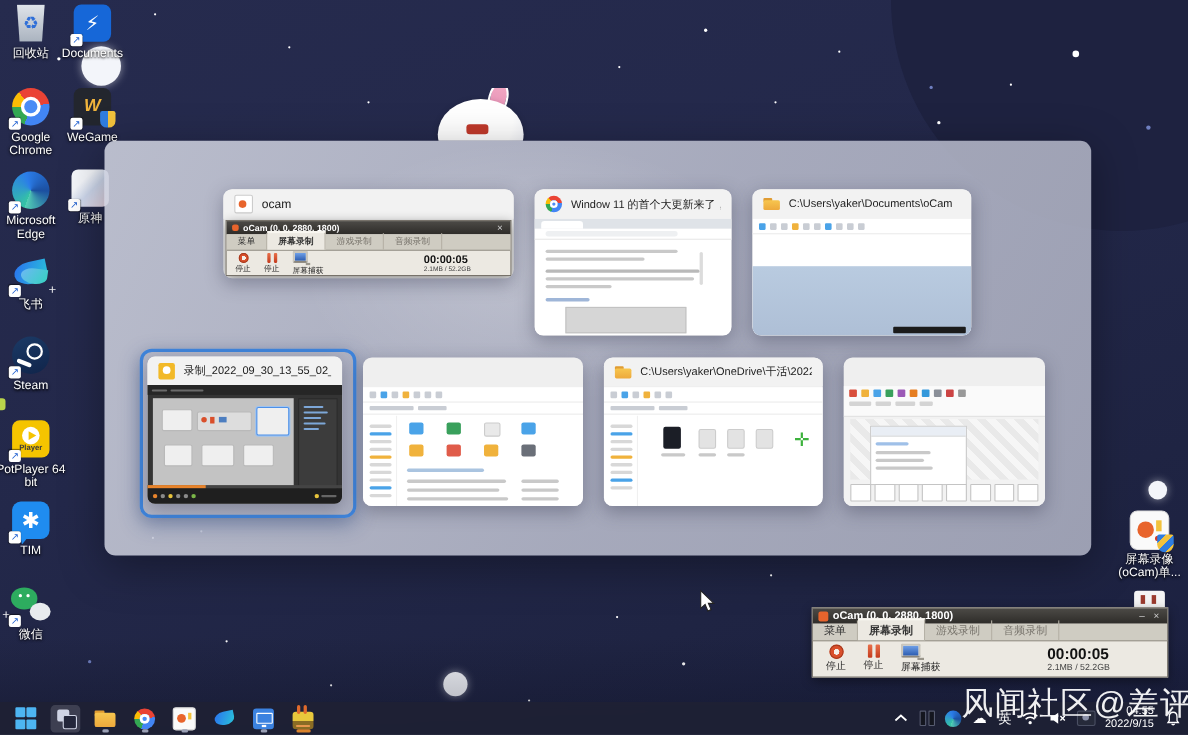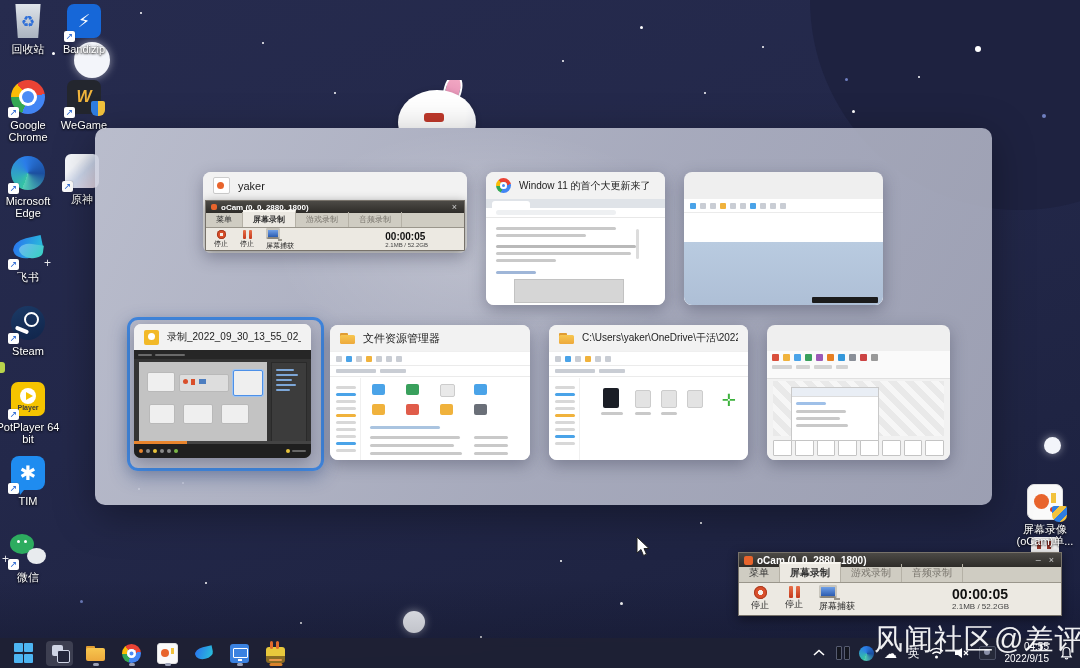--- a/index.html
+++ b/index.html
@@ -268,21 +268,21 @@
   <div class="glyph">
       <div class="g-bin">♻</div>
     </div>
   <div class="lbl">回收站</div>
 </div>
 <div class="abs dicon" style="left:52px;top:4px">
   <div class="glyph">
       <div class="g-tile g-bandizip">⚡</div>
       <span class="sc">↗</span>
     </div>
-  <div class="lbl">Bandizip</div>
+  <div class="lbl">Documents</div>
 </div>
 <div class="abs dicon" style="left:-4px;top:80px">
   <div class="glyph">
       <div class="g-chrome"></div>
       <span class="sc">↗</span>
     </div>
   <div class="lbl">Google Chrome</div>
 </div>
 <div class="abs dicon" style="left:52px;top:80px">
   <div class="glyph">
@@ -354,41 +354,41 @@
       </div>
     <span class="sc">↗</span>
   </div>
   <div class="lbl">微信</div>
 </div>
 
 <div class="abs hidden-app">
   <i style="left:6px"></i>
     <i style="left:16px"></i>
 </div>
-<div class="abs dicon" style="left:1013px;top:484px;width:64px">
+<div class="abs dicon" style="left:1013px;top:464px;width:64px">
   <div class="glyph">
     <div class="g-tile g-ocam">
         <span class="dot"></span>
         <span class="bar"></span>
         <span class="reddot"></span>
         <span class="shield-uac"></span>
       </div>
   </div>
   <div class="lbl">
     <div>屏幕录像</div>
     <div>(oCam)单...</div>
   </div>
 </div>
 
 <div class="abs overlay"></div>
 
 <div class="card" style="left:203px;top:172px;width:264px;height:81px">
   <div class="card-head">
     <span class="mini-ico mini-ocam"></span>
-    <span class="card-title">yaker</span>
+    <span class="card-title">ocam</span>
   </div>
   <div class="ocam-win" style="position:absolute;left:2px;top:28px;right:2px;bottom:2px;font-size:8px">
     <div class="ocam-title" style="height:12px;font-size:8px">
       <span class="oic" style="width:6px;height:6px"></span>
       <span class="t">oCam (0, 0, 2880, 1800)</span>
       <span class="wbtn">×</span>
     </div>
     <div class="ocam-tabs" style="height:14px;font-size:8px">
       <span class="ocam-tab">菜单</span>
       <span class="ocam-tab active">屏幕录制</span>
@@ -439,20 +439,27 @@
     <span class="t-line" style="left:10px;top:46px;width:140px;background:#b9b9b9"></span>
     <span class="t-line" style="left:10px;top:53px;width:135px"></span>
     <span class="t-line" style="left:10px;top:60px;width:60px"></span>
     <span class="t-line" style="left:10px;top:72px;width:40px;background:#9fb6d8"></span>
     <div class="t-img" style="left:28px;top:80px;width:108px;height:22px"></div>
     <span class="t-line" style="left:150px;top:30px;width:3px;height:30px;background:#dcdcdc"></span>
   </div>
 </div>
 
 <div class="card" style="left:684px;top:172px;width:199px;height:133px">
+  <div class="card-head" style="height:27px">
+    <span class="mini-ico mini-folder">
+        <span class="tab"></span>
+        <span class="body"></span>
+      </span>
+    <span class="card-title" style="font-size:10px">C:\Users\yaker\Documents\oCam</span>
+  </div>
   <div class="t-explorer">
     <div class="t-toolbar">
         <i class="c1"></i>
         <i></i>
         <i></i>
         <i class="c2"></i>
         <i></i>
         <i></i>
         <i class="c1"></i>
         <i></i>
@@ -506,27 +513,20 @@
         <i class="g"></i>
       <span style="margin-left:auto;display:flex;gap:2px">
           <i class="y" style="width:4px;height:4px;border-radius:50%"></i>
           <i style="width:14px;height:2px;background:#666;border-radius:1px;align-self:center"></i>
         </span>
     </div>
   </div>
 </div>
 
 <div class="card" style="left:330px;top:325px;width:200px;height:135px">
-  <div class="card-head" style="height:26px">
-    <span class="mini-ico mini-folder">
-        <span class="tab"></span>
-        <span class="body"></span>
-      </span>
-    <span class="card-title">文件资源管理器</span>
-  </div>
   <div class="t-explorer">
     <div class="t-toolbar">
         <i></i>
         <i class="c1"></i>
         <i></i>
         <i class="c2"></i>
         <i></i>
         <i></i>
         <i></i>
       </div>

